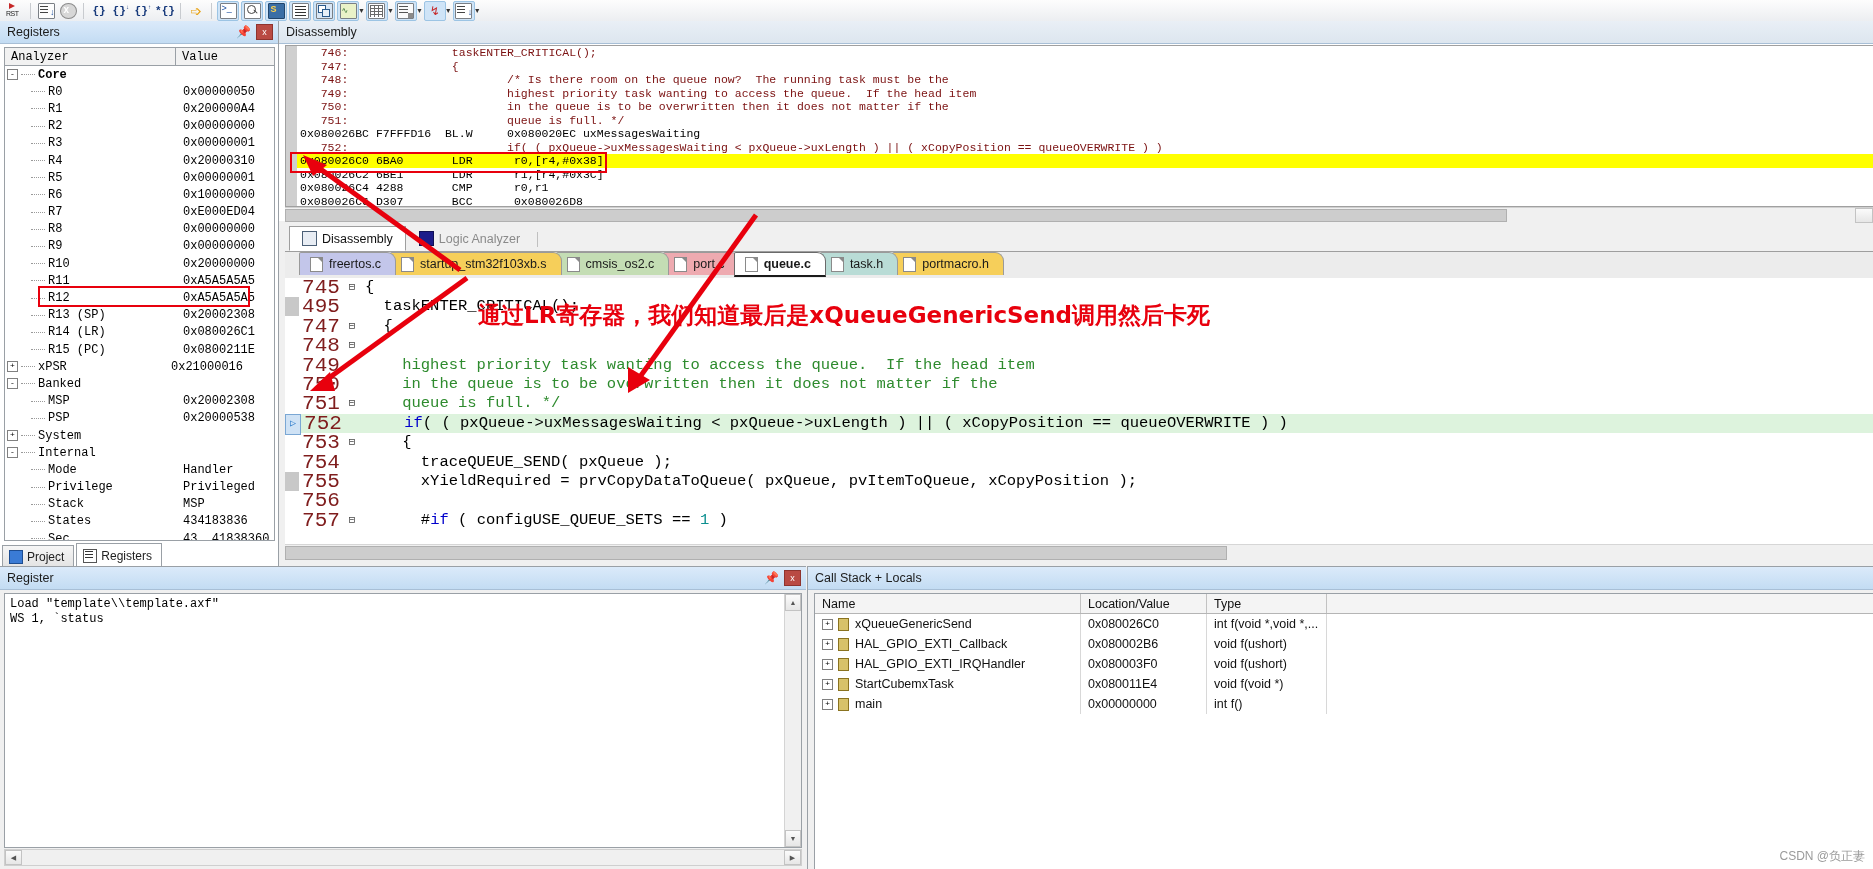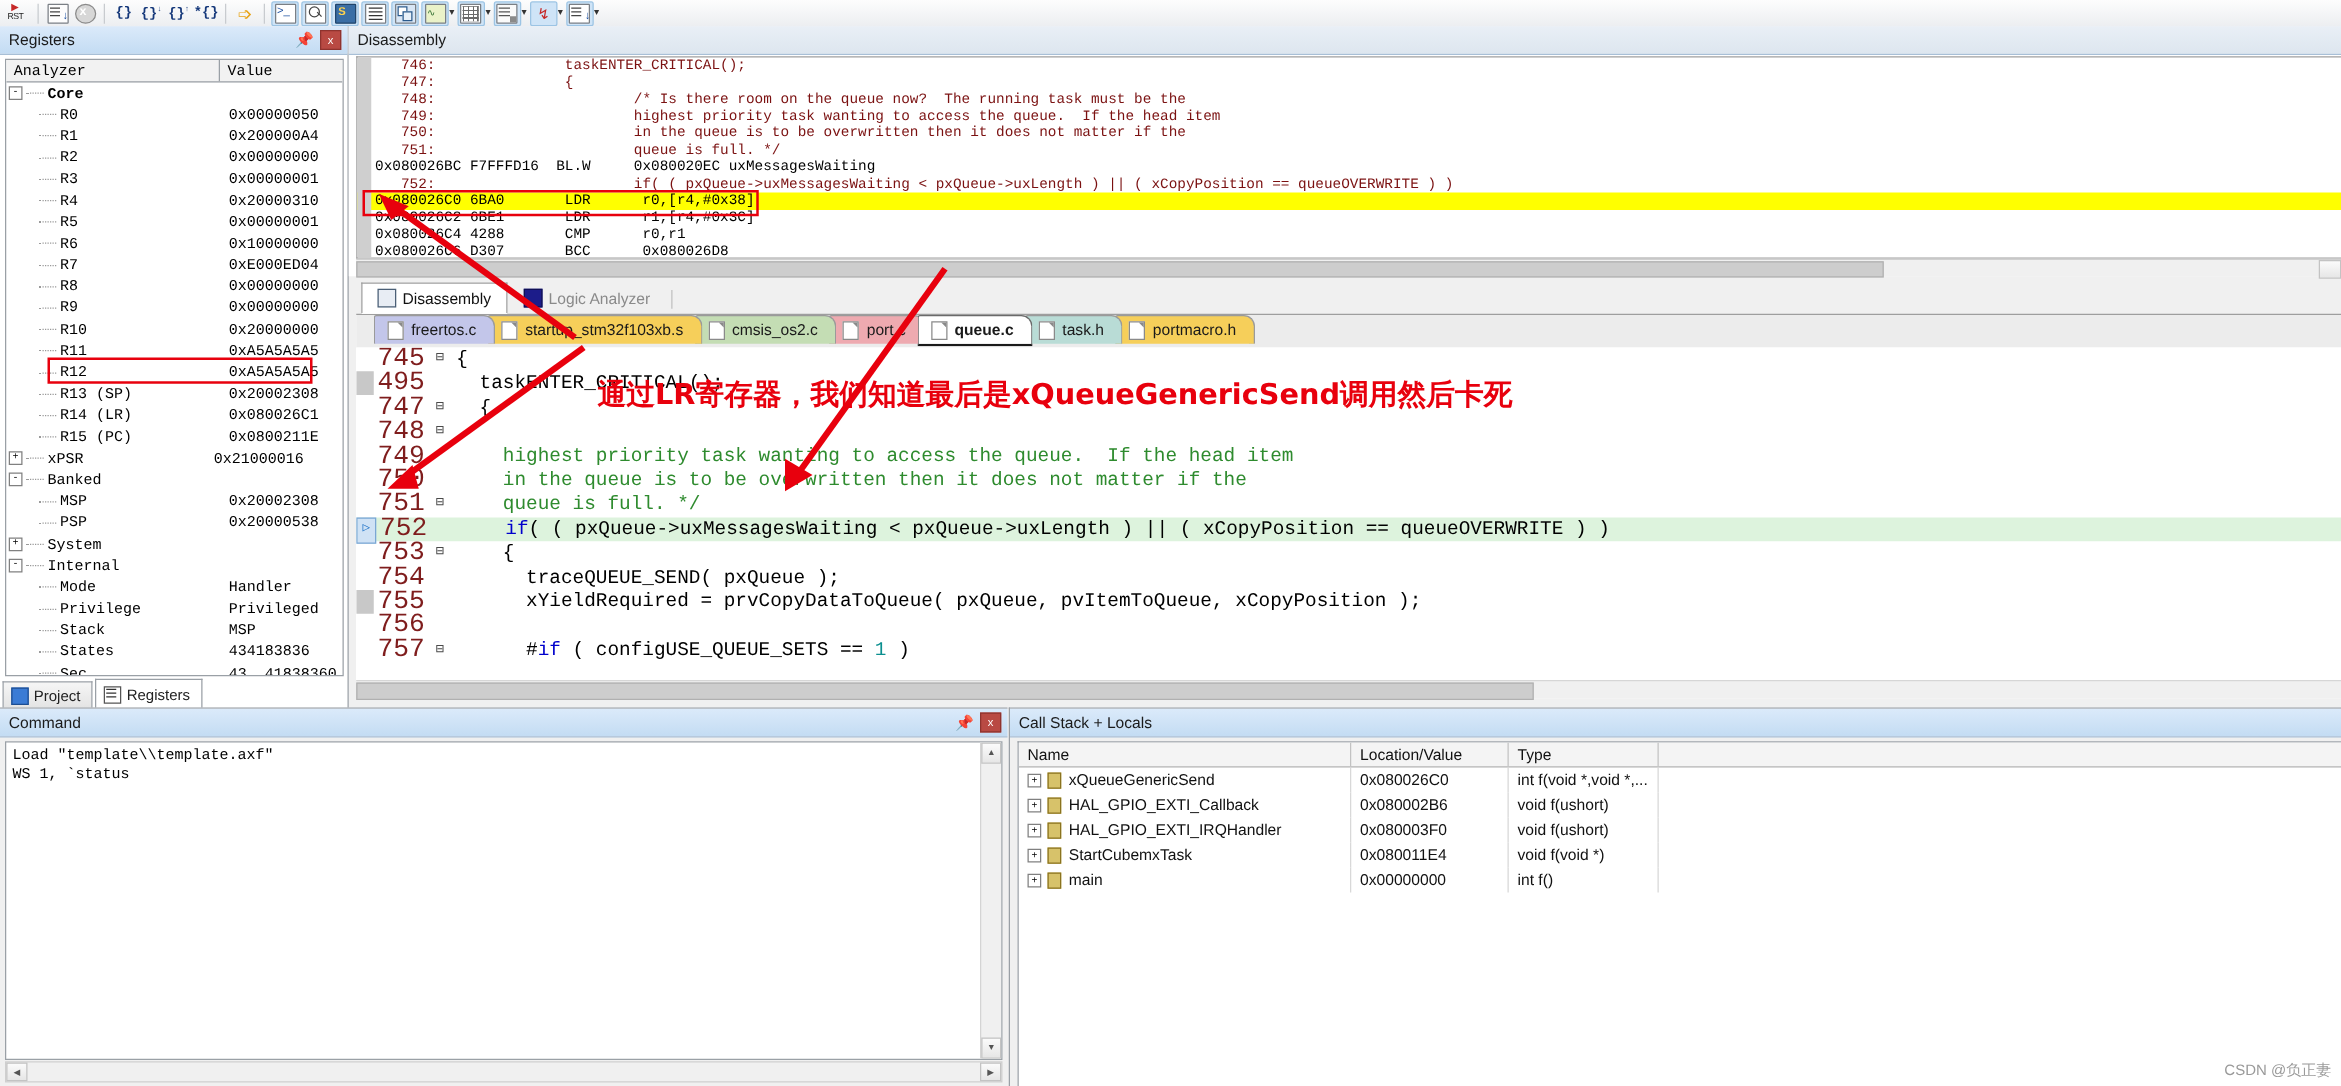--- a/index.html
+++ b/index.html
@@ -566,21 +566,21 @@
         <div class="cline"><span style="display:inline-block;width:14px;"></span><span class="cnum">757</span><span class="cfold">⊟</span><span class="ctext">      #<span class="kw">if</span> ( configUSE_QUEUE_SETS == <span class="num">1</span> )</span></div>
       </div>
   </div>
   <div id="codeHScroll">
     <div style="position:absolute;left:0;top:1px;height:12px;width:940px;background:#cdcdcd;border:1px solid #b0b0b0;"></div>
   </div>
 </div>
 
 <div id="cmdPane">
   <div class="paneHdr">
-    <span>Command</span>
+    <span>Register</span>
     <span class="spacer"></span>
     <span class="pinIcon">📌</span>
     <span class="closeBtn">x</span>
   </div>
   <div id="cmdBody">
     <div id="cmdLines" style="padding-top:3px;">
         <div class="cmdline">Load "template\\template.axf"</div>
         <div class="cmdline">WS 1, `status</div>
       </div>
     <div class="vscroll">

